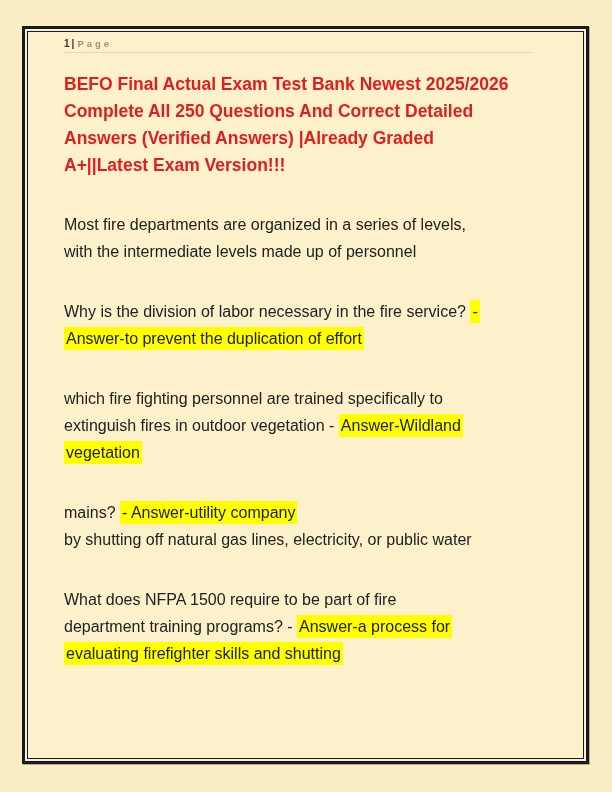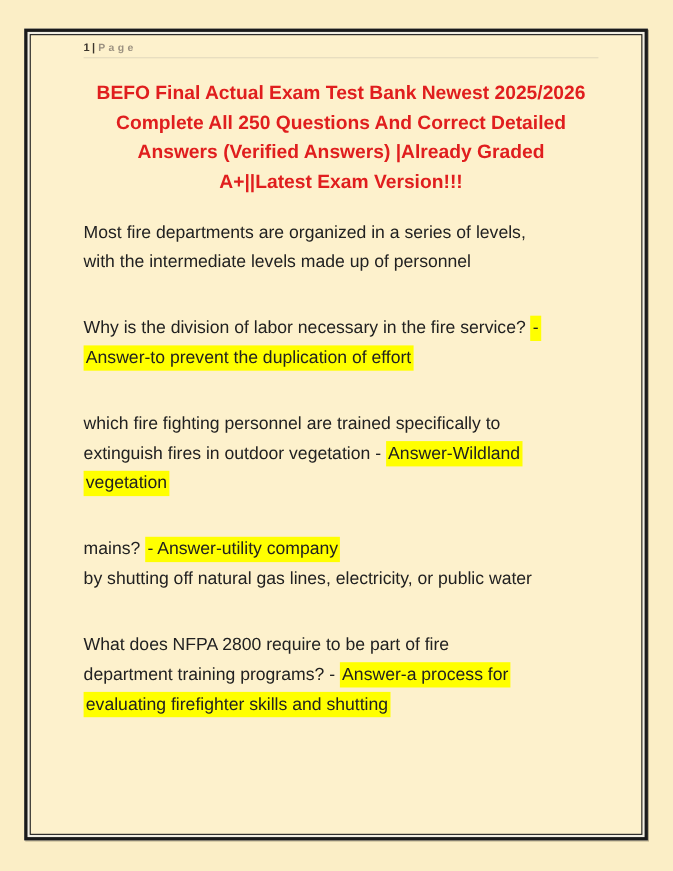--- a/index.html
+++ b/index.html
@@ -27,21 +27,21 @@
     box-shadow: 1px 1px 0 rgba(60,50,30,0.35);
   }
   .frame-inner {
     box-sizing: border-box;
     width: 100%;
     height: 100%;
     border: 1px solid #1a1a1a;
     background: #fdf1cc;
   }
   .content {
-    padding: 5px 0 0 48px;
+    padding: 5px 0 0 36px;
   }
   .pg-header {
     width: 468px;
     line-height: 13px;
     font-size: 10px;
     padding-bottom: 2px;
     border-bottom: 1px solid #e3d9bd;
   }
   .pg-num {
     font-weight: bold;
@@ -54,28 +54,28 @@
   }
   .pg-label {
     color: #9b9181;
     font-weight: bold;
     letter-spacing: 3px;
     font-size: 9.5px;
   }
   .doc-title {
     width: 468px;
     margin: 18px 0 0 0;
-    text-align: center;
+    text-align: left;
     font-size: 17.5px;
     font-weight: bold;
     line-height: 27px;
     color: #e01e1e;
   }
   .qa-list {
-    margin-top: 19px;
+    margin-top: 32px;
     width: 500px;
   }
   .qa-item {
     margin: 0 0 33px 0;
     font-size: 16px;
     line-height: 27px;
     color: #212121;
   }
   .qa-line {
     white-space: pre;
@@ -116,21 +116,21 @@
           <section class="qa-item">
             <div class="qa-line"><span>which fire fighting personnel are trained specifically to</span></div>
             <div class="qa-line"><span>extinguish fires in outdoor vegetation - </span><span class="hl">Answer-Wildland</span></div>
             <div class="qa-line"><span class="hl">vegetation</span></div>
           </section>
           <section class="qa-item">
             <div class="qa-line"><span>mains? </span><span class="hl">- Answer-utility company</span></div>
             <div class="qa-line"><span>by shutting off natural gas lines, electricity, or public water</span></div>
           </section>
           <section class="qa-item">
-            <div class="qa-line"><span>What does NFPA 2800 require to be part of fire</span></div>
+            <div class="qa-line"><span>What does NFPA 1500 require to be part of fire</span></div>
             <div class="qa-line"><span>department training programs? - </span><span class="hl">Answer-a process for</span></div>
             <div class="qa-line"><span class="hl">evaluating firefighter skills and shutting</span></div>
           </section>
         </main>
 
     </div>
   </div>
 </div>
 
 </body></html>

